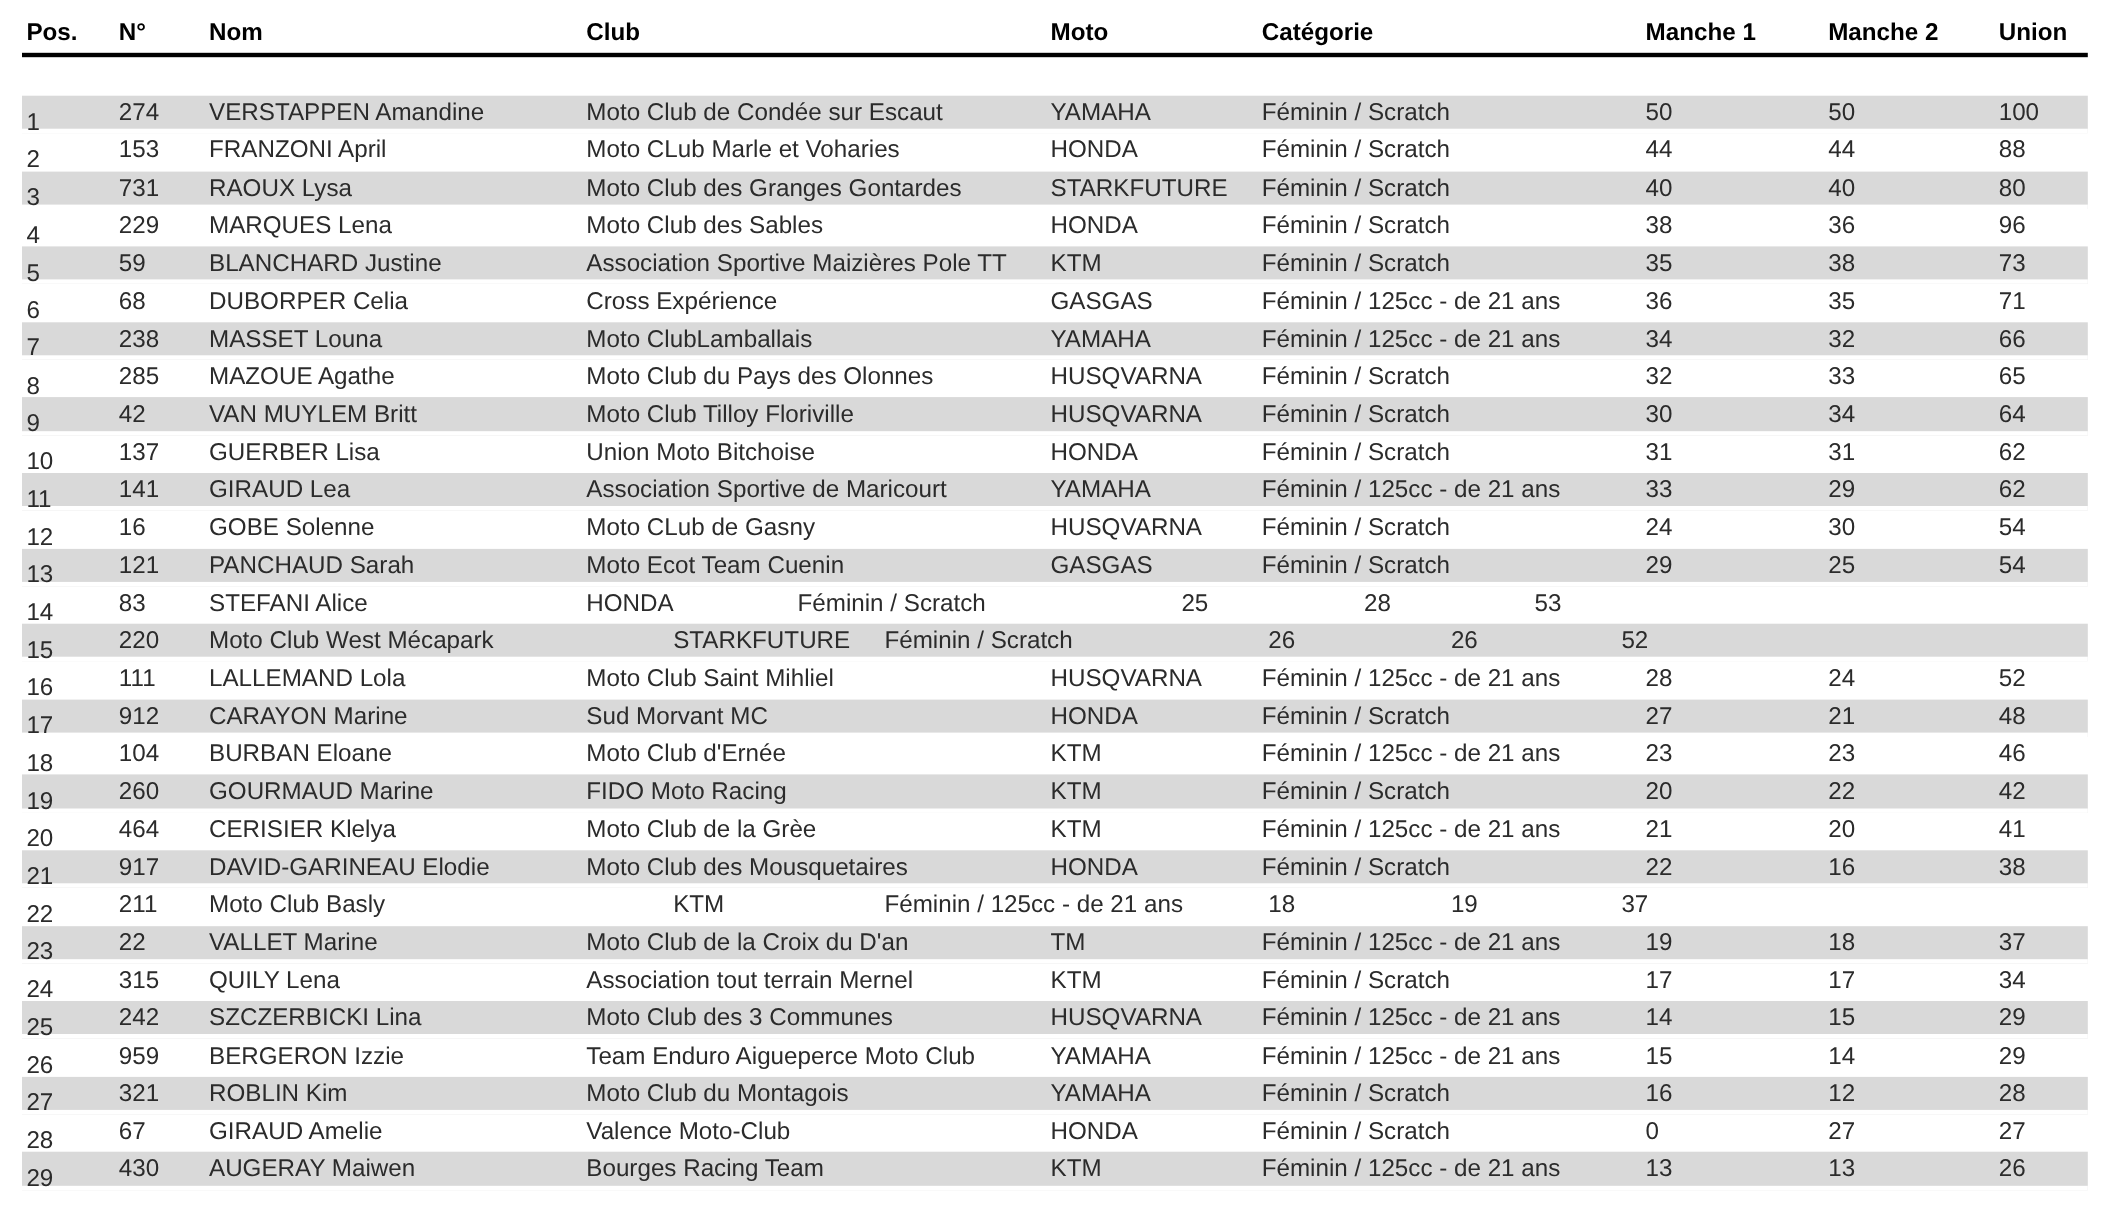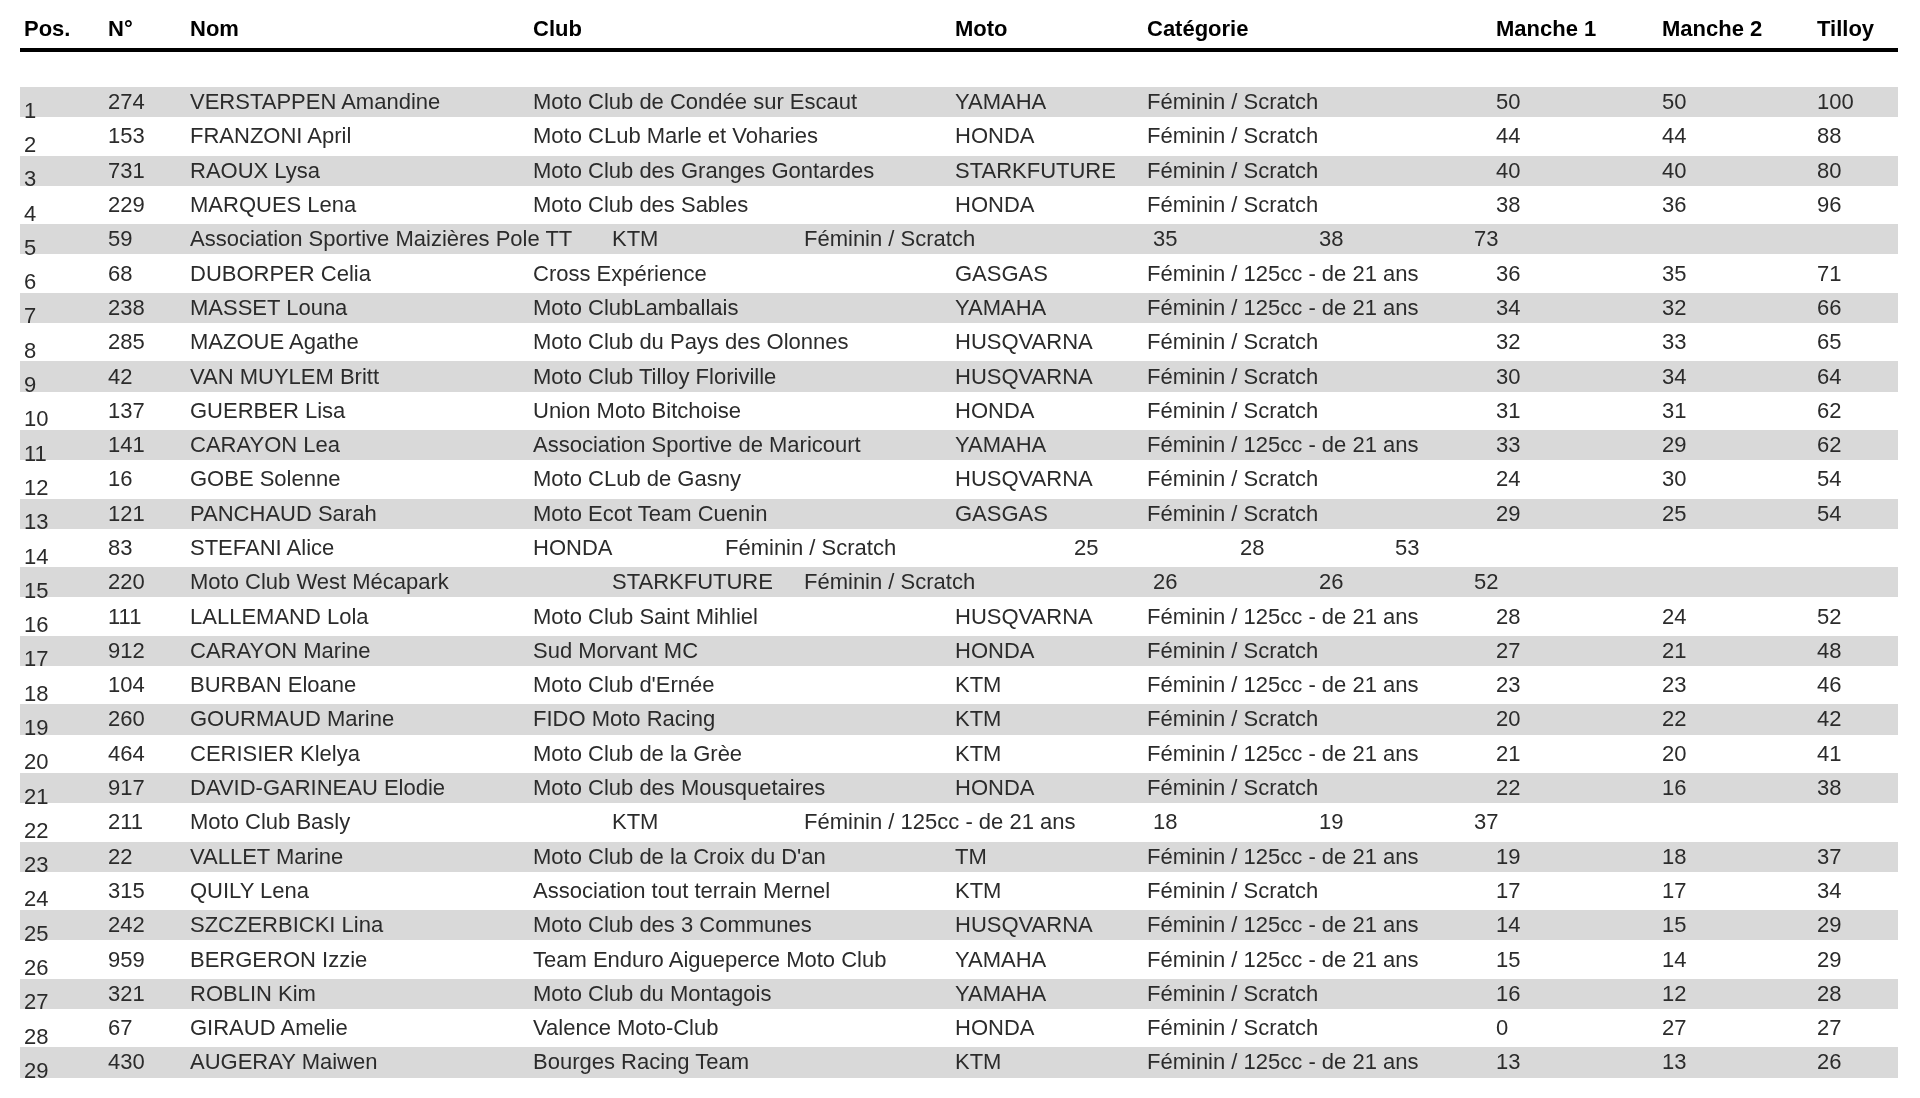--- a/index.html
+++ b/index.html
@@ -54,21 +54,21 @@
 <div class="sheet">
   <div class="hdr-row">
     <div class="cell c-pos">Pos.</div>
     <div class="cell c-num">N°</div>
     <div class="cell c-nom">Nom</div>
     <div class="cell c-club">Club</div>
     <div class="cell c-moto">Moto</div>
     <div class="cell c-categorie">Catégorie</div>
     <div class="cell c-manche1">Manche 1</div>
     <div class="cell c-manche2">Manche 2</div>
-    <div class="cell c-points">Tilloy</div>
+    <div class="cell c-points">Union</div>
   </div>
   <div class="hdr-rule"></div>
   <div class="gap-row"></div>
   <div id="rows">
       <div class="row banded">
         <div class="cell c-pos">1</div>
         <div class="cell c-num">274</div>
         <div class="cell c-nom">VERSTAPPEN Amandine</div>
         <div class="cell c-club">Moto Club de Condée sur Escaut</div>
         <div class="cell c-moto">YAMAHA</div>
@@ -106,20 +106,21 @@
         <div class="cell c-club">Moto Club des Sables</div>
         <div class="cell c-moto">HONDA</div>
         <div class="cell c-categorie">Féminin / Scratch</div>
         <div class="cell c-manche1">38</div>
         <div class="cell c-manche2">36</div>
         <div class="cell c-points">96</div>
       </div>
       <div class="row banded">
         <div class="cell c-pos">5</div>
         <div class="cell c-num">59</div>
+        <div class="cell c-nom">BLANCHARD Justine</div>
         <div class="cell c-club">Association Sportive Maizières Pole TT</div>
         <div class="cell c-moto">KTM</div>
         <div class="cell c-categorie">Féminin / Scratch</div>
         <div class="cell c-manche1">35</div>
         <div class="cell c-manche2">38</div>
         <div class="cell c-points">73</div>
       </div>
       <div class="row">
         <div class="cell c-pos">6</div>
         <div class="cell c-num">68</div>
@@ -171,21 +172,21 @@
         <div class="cell c-club">Union Moto Bitchoise</div>
         <div class="cell c-moto">HONDA</div>
         <div class="cell c-categorie">Féminin / Scratch</div>
         <div class="cell c-manche1">31</div>
         <div class="cell c-manche2">31</div>
         <div class="cell c-points">62</div>
       </div>
       <div class="row banded">
         <div class="cell c-pos">11</div>
         <div class="cell c-num">141</div>
-        <div class="cell c-nom">CARAYON Lea</div>
+        <div class="cell c-nom">GIRAUD Lea</div>
         <div class="cell c-club">Association Sportive de Maricourt</div>
         <div class="cell c-moto">YAMAHA</div>
         <div class="cell c-categorie">Féminin / 125cc - de 21 ans</div>
         <div class="cell c-manche1">33</div>
         <div class="cell c-manche2">29</div>
         <div class="cell c-points">62</div>
       </div>
       <div class="row">
         <div class="cell c-pos">12</div>
         <div class="cell c-num">16</div>

